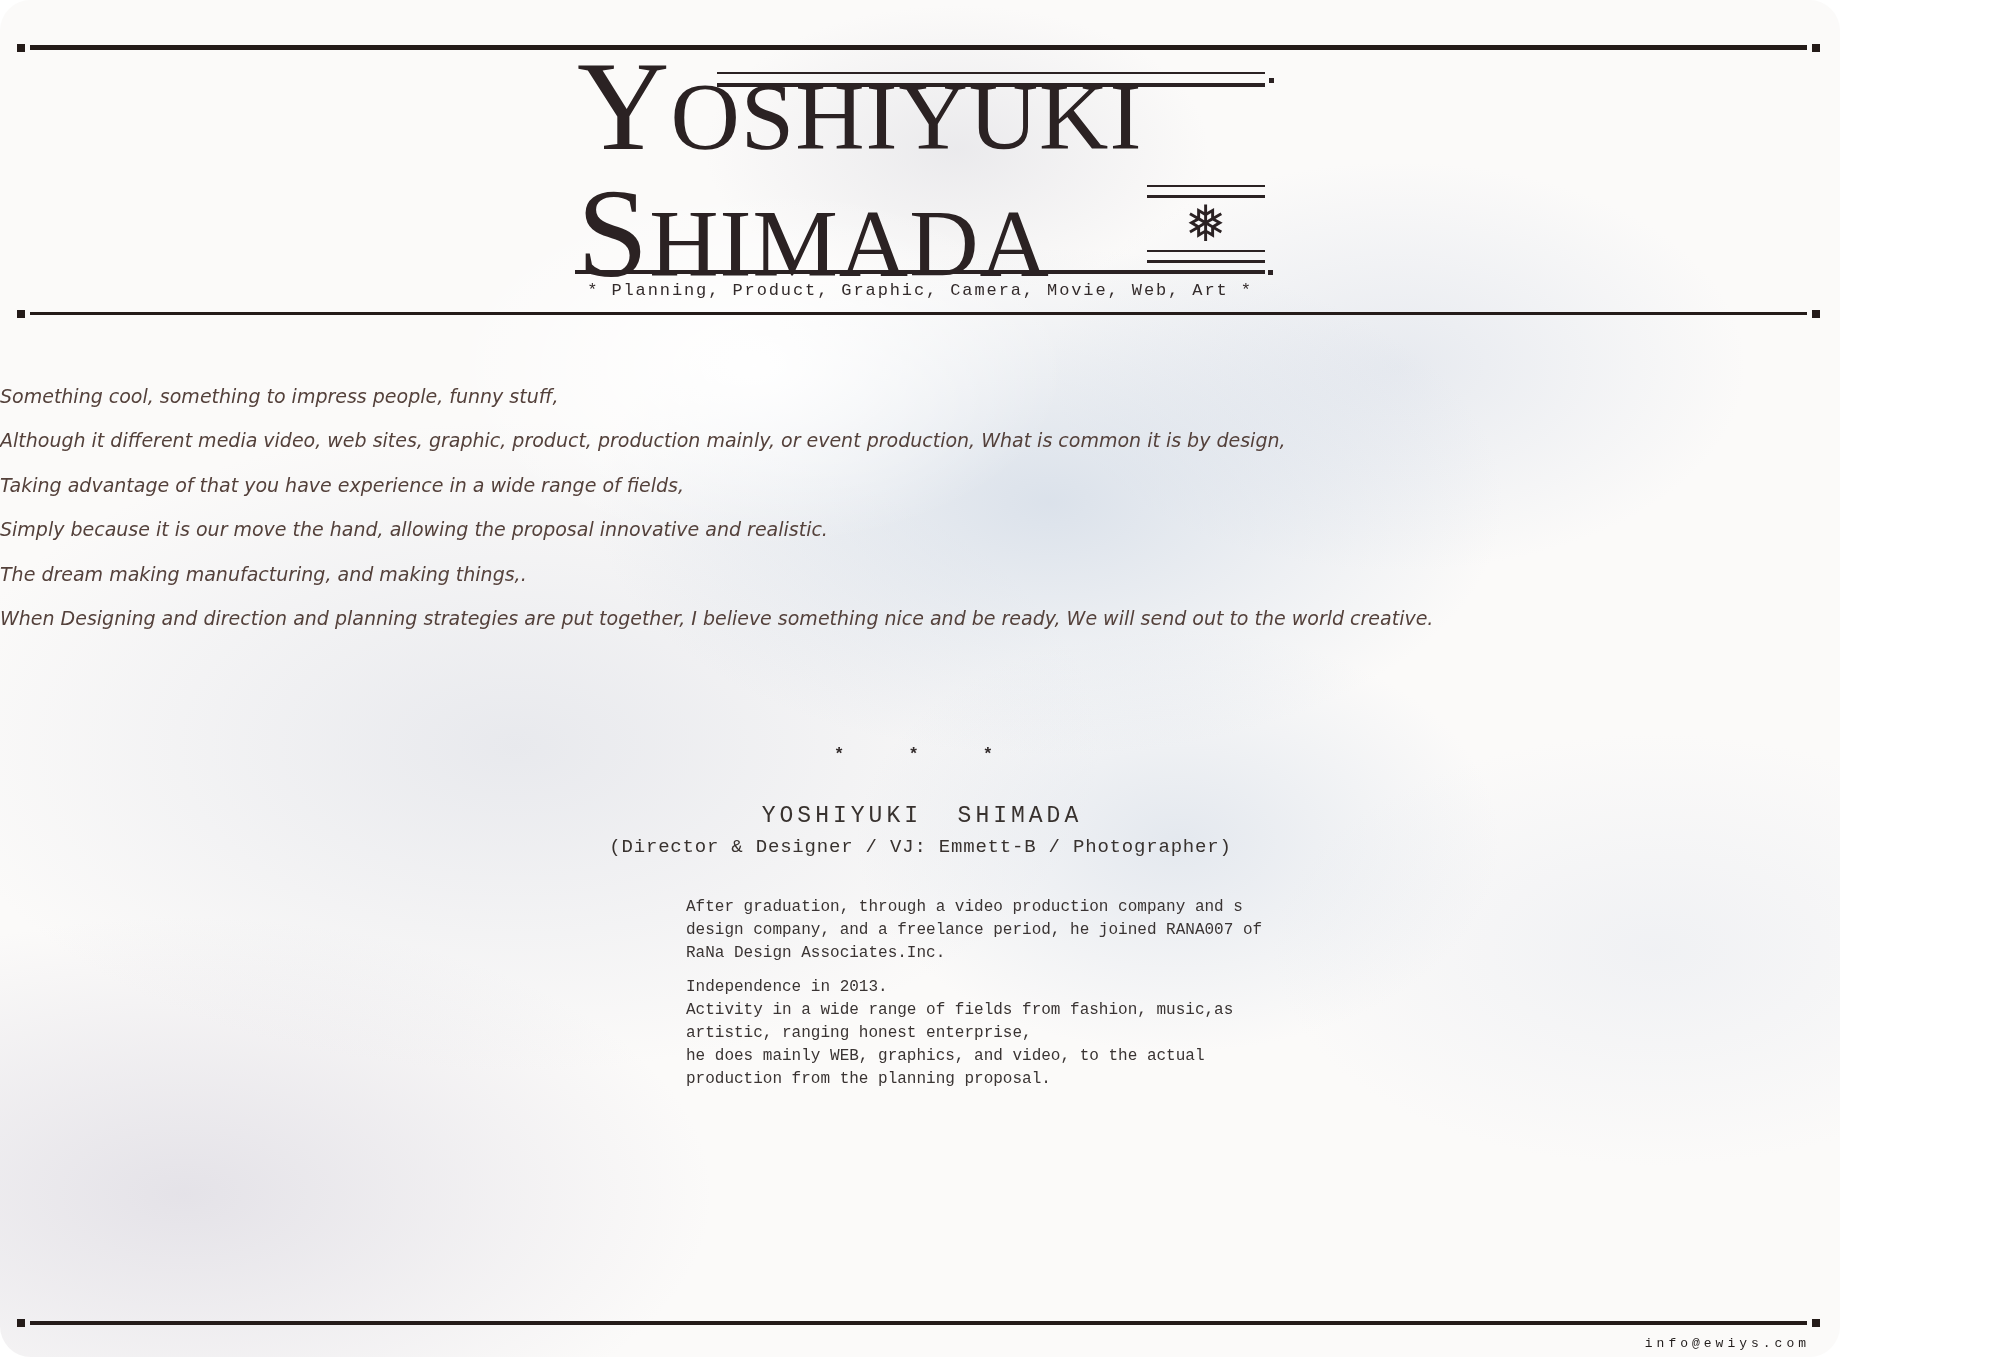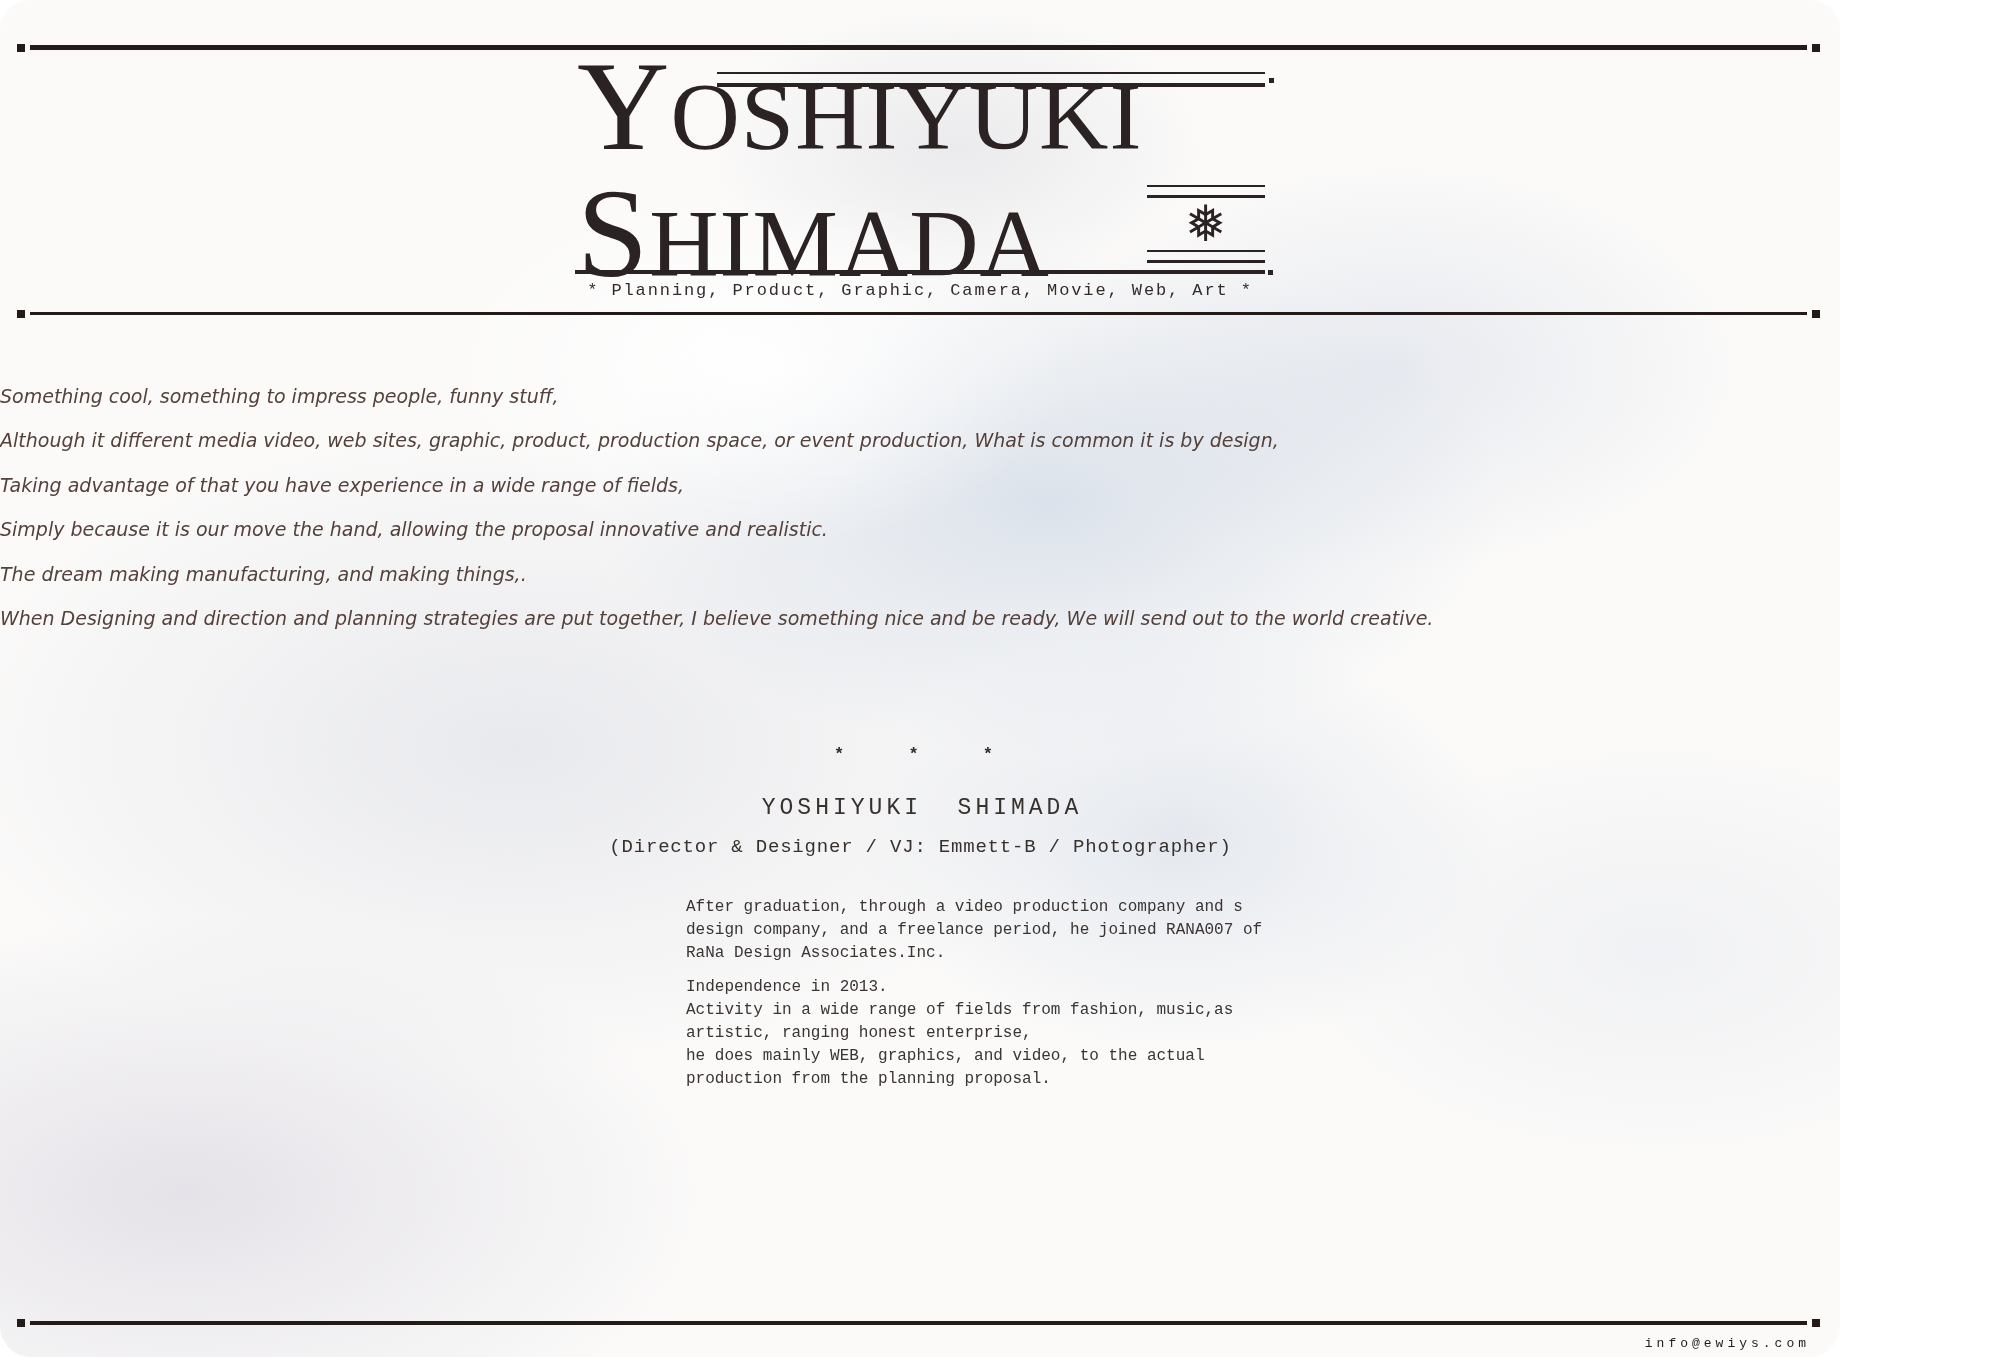--- a/index.html
+++ b/index.html
@@ -126,30 +126,30 @@
       <span class="snow-lines bottom"></span>
     </div>
     <div class="logo-underline"></div>
     <div class="tagline">* Planning, Product, Graphic, Camera, Movie, Web, Art *</div>
   </header>
 
   <div class="hrule rule-mid"></div>
 
   <section class="intro">
     <div class="line">Something cool, something to impress people, funny stuff,</div>
-    <div class="line">Although it different media video, web sites, graphic, product, production space, or event production, What is common it is by design,</div>
+    <div class="line">Although it different media video, web sites, graphic, product, production mainly, or event production, What is common it is by design,</div>
     <div class="line">Taking advantage of that you have experience in a wide range of fields,</div>
     <div class="line">Simply because it is our move the hand, allowing the proposal innovative and realistic.</div>
     <div class="line">The dream making manufacturing, and making things,.</div>
     <div class="line">When Designing and direction and planning strategies are put together, I believe something nice and be ready, We will send out to the world creative.</div>
   </section>
 
   <div class="separator">* * *</div>
 
-  <h1 class="profile-name" style="margin:0;font-weight:normal;">YOSHIYUKI  SHIMADA</h1>
+  <h1 class="profile-name" style="margin:8px;font-weight:normal;">YOSHIYUKI  SHIMADA</h1>
   <div class="profile-role">(Director &amp; Designer / VJ: Emmett-B / Photographer)</div>
 
   <section class="bio">
     <p>After graduation, through a video production company and s
 design company, and a freelance period, he joined RANA007 of
 RaNa Design Associates.Inc.</p>
     <p>Independence in 2013.
 Activity in a wide range of fields from fashion, music,as
 artistic, ranging honest enterprise,
 he does mainly WEB, graphics, and video, to the actual

